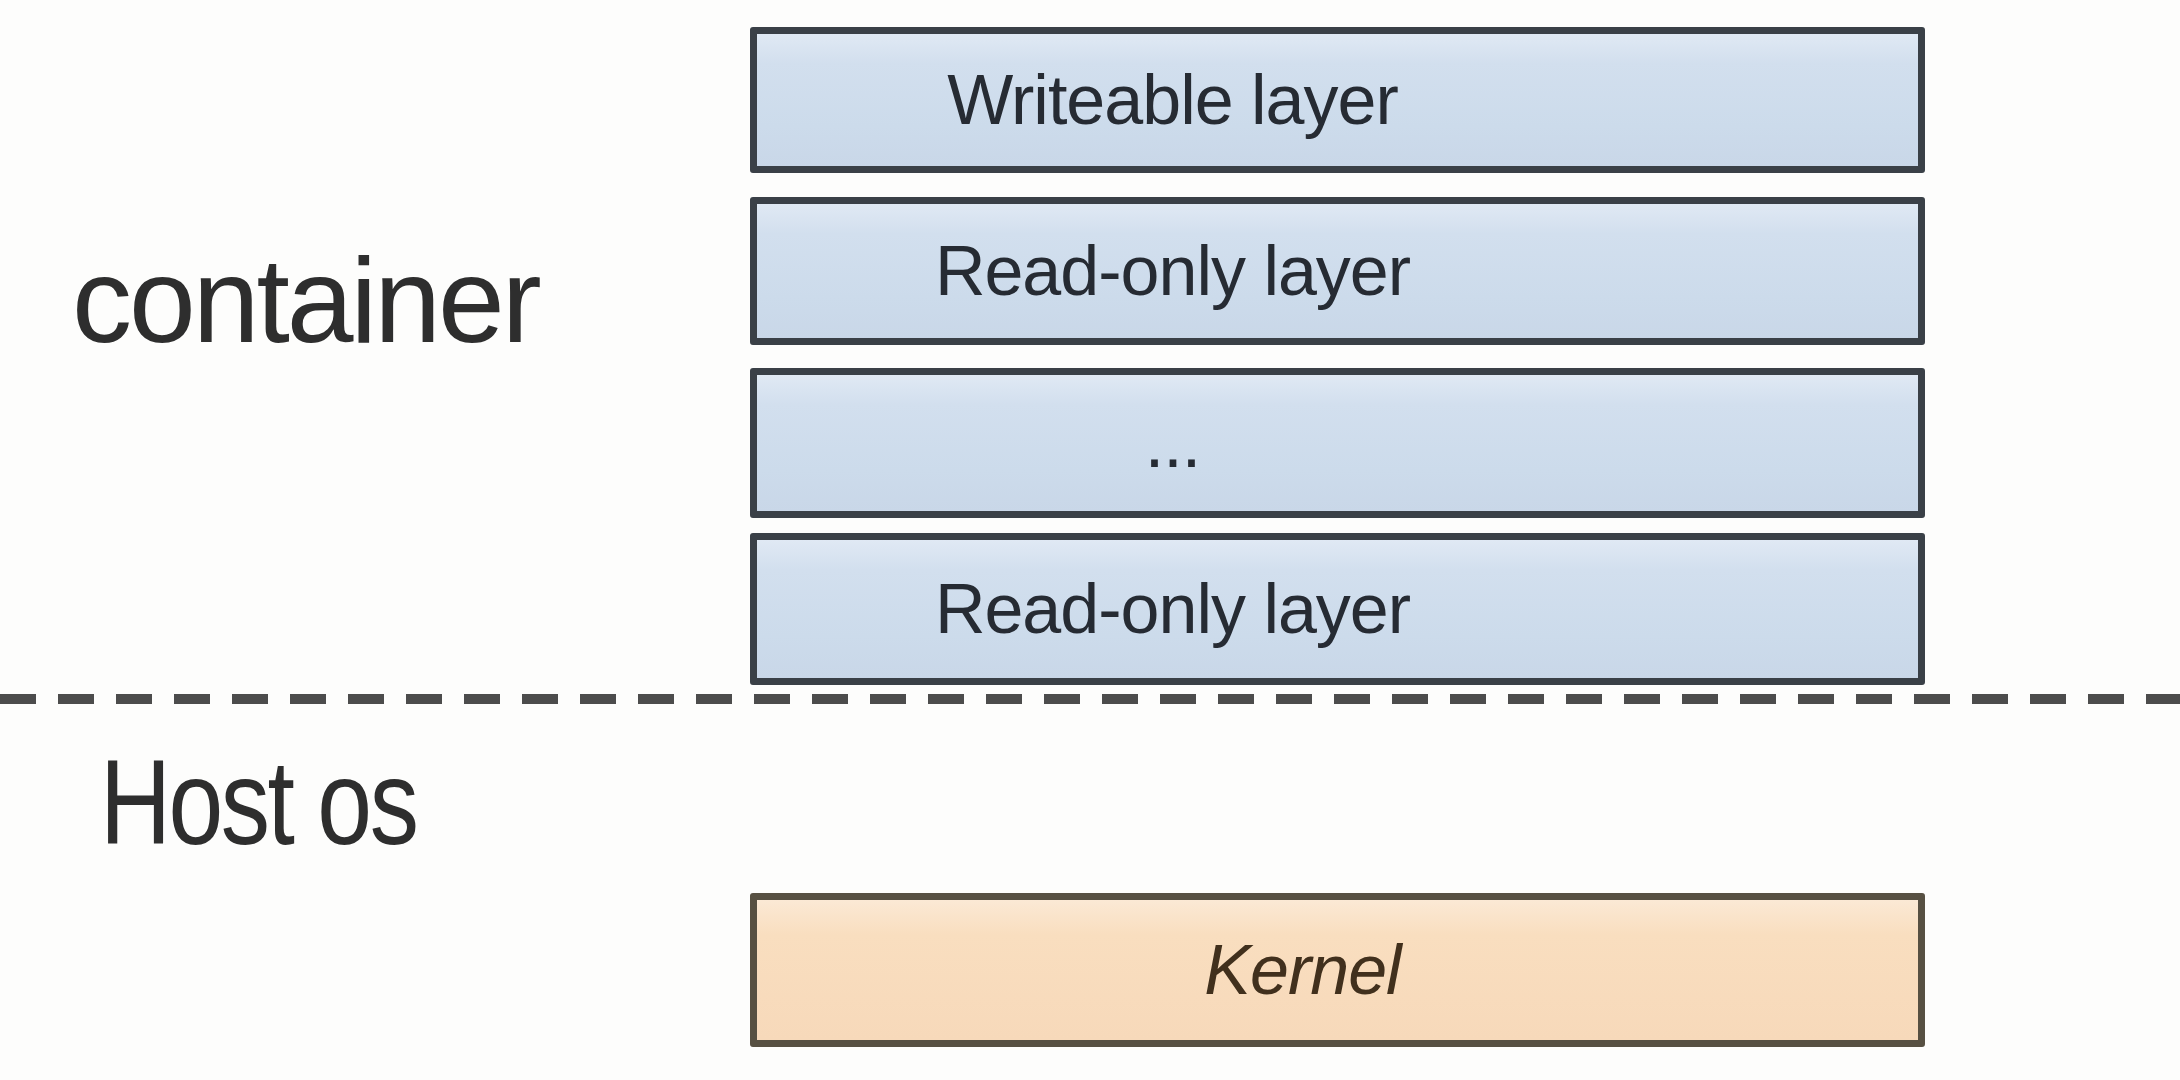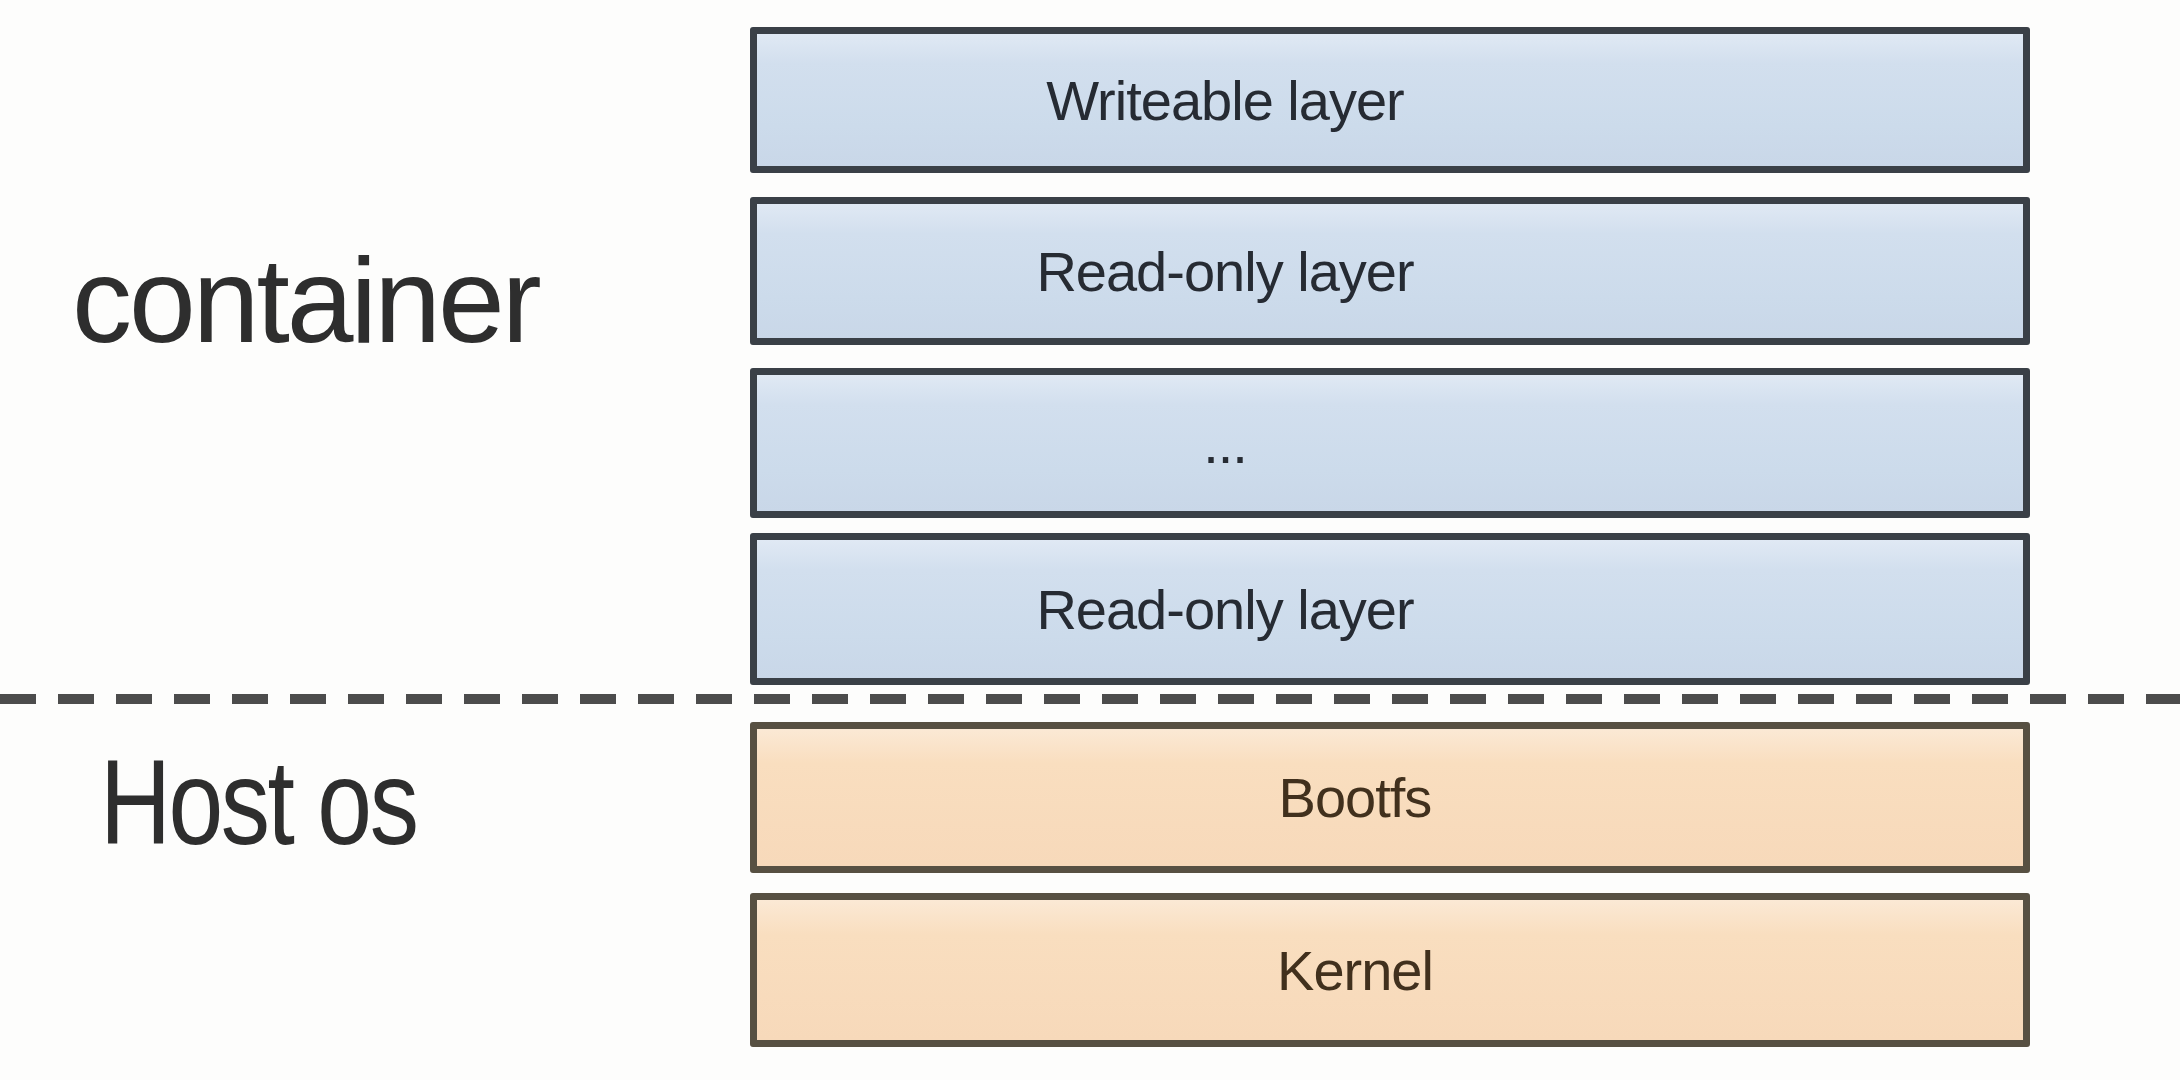--- a/index.html
+++ b/index.html
@@ -29,48 +29,48 @@
   }
   .host-label {
     left: 100px;
     top: 742px;
     transform: scaleX(0.82);
     transform-origin: left center;
   }
   .layer {
     position: absolute;
     left: 750px;
-    width: 1280px;
+    width: 1175px;
     box-sizing: border-box;
     border-radius: 3px;
     display: flex;
     align-items: center;
     justify-content: center;
-    font-size: 56px;
+    font-size: 70px;
     letter-spacing: -1px;
     white-space: nowrap;
   }
   .layer.blue {
     background: linear-gradient(180deg, #e0e9f4 0%, #d2dfee 22%, #ccdbeb 70%, #c9d7e8 100%);
     border: 7px solid #3a4047;
     color: #262b33;
     padding-right: 330px;
   }
   .layer.orange {
     background: linear-gradient(180deg, #fbe9d5 0%, #f9debf 25%, #f7d9ba 100%);
     border: 7px solid #575042;
     color: #41301d;
     padding-right: 70px;
   }
   .layer-1 { top: 27px;  height: 146px; }
   .layer-2 { top: 197px; height: 148px; }
   .layer-3 { top: 368px; height: 150px; }
   .layer-4 { top: 533px; height: 152px; }
   .layer-5 { top: 722px; height: 151px; }
-  .layer-6 { top: 893px; height: 154px; }
+  .layer-6 { top: 893px; height: 154px; font-style: italic; }
   .divider {
     position: absolute;
     left: 0;
     top: 694px;
     width: 2180px;
     height: 10px;
     background: repeating-linear-gradient(
       90deg,
       #4c4c4c 0px,
       #4c4c4c 36px,
@@ -91,17 +91,16 @@
   <div class="layer blue layer-1">Writeable layer</div>
 
   <div class="layer blue layer-2">Read-only layer</div>
 
   <div class="layer blue layer-3">...</div>
 
   <div class="layer blue layer-4">Read-only layer</div>
 
   <div class="divider"></div>
 
-  <div class="layer orange layer-5">Bootfs</div>
 
   <div class="layer orange layer-6">Kernel</div>
 
 </div>
 
 </body></html>

